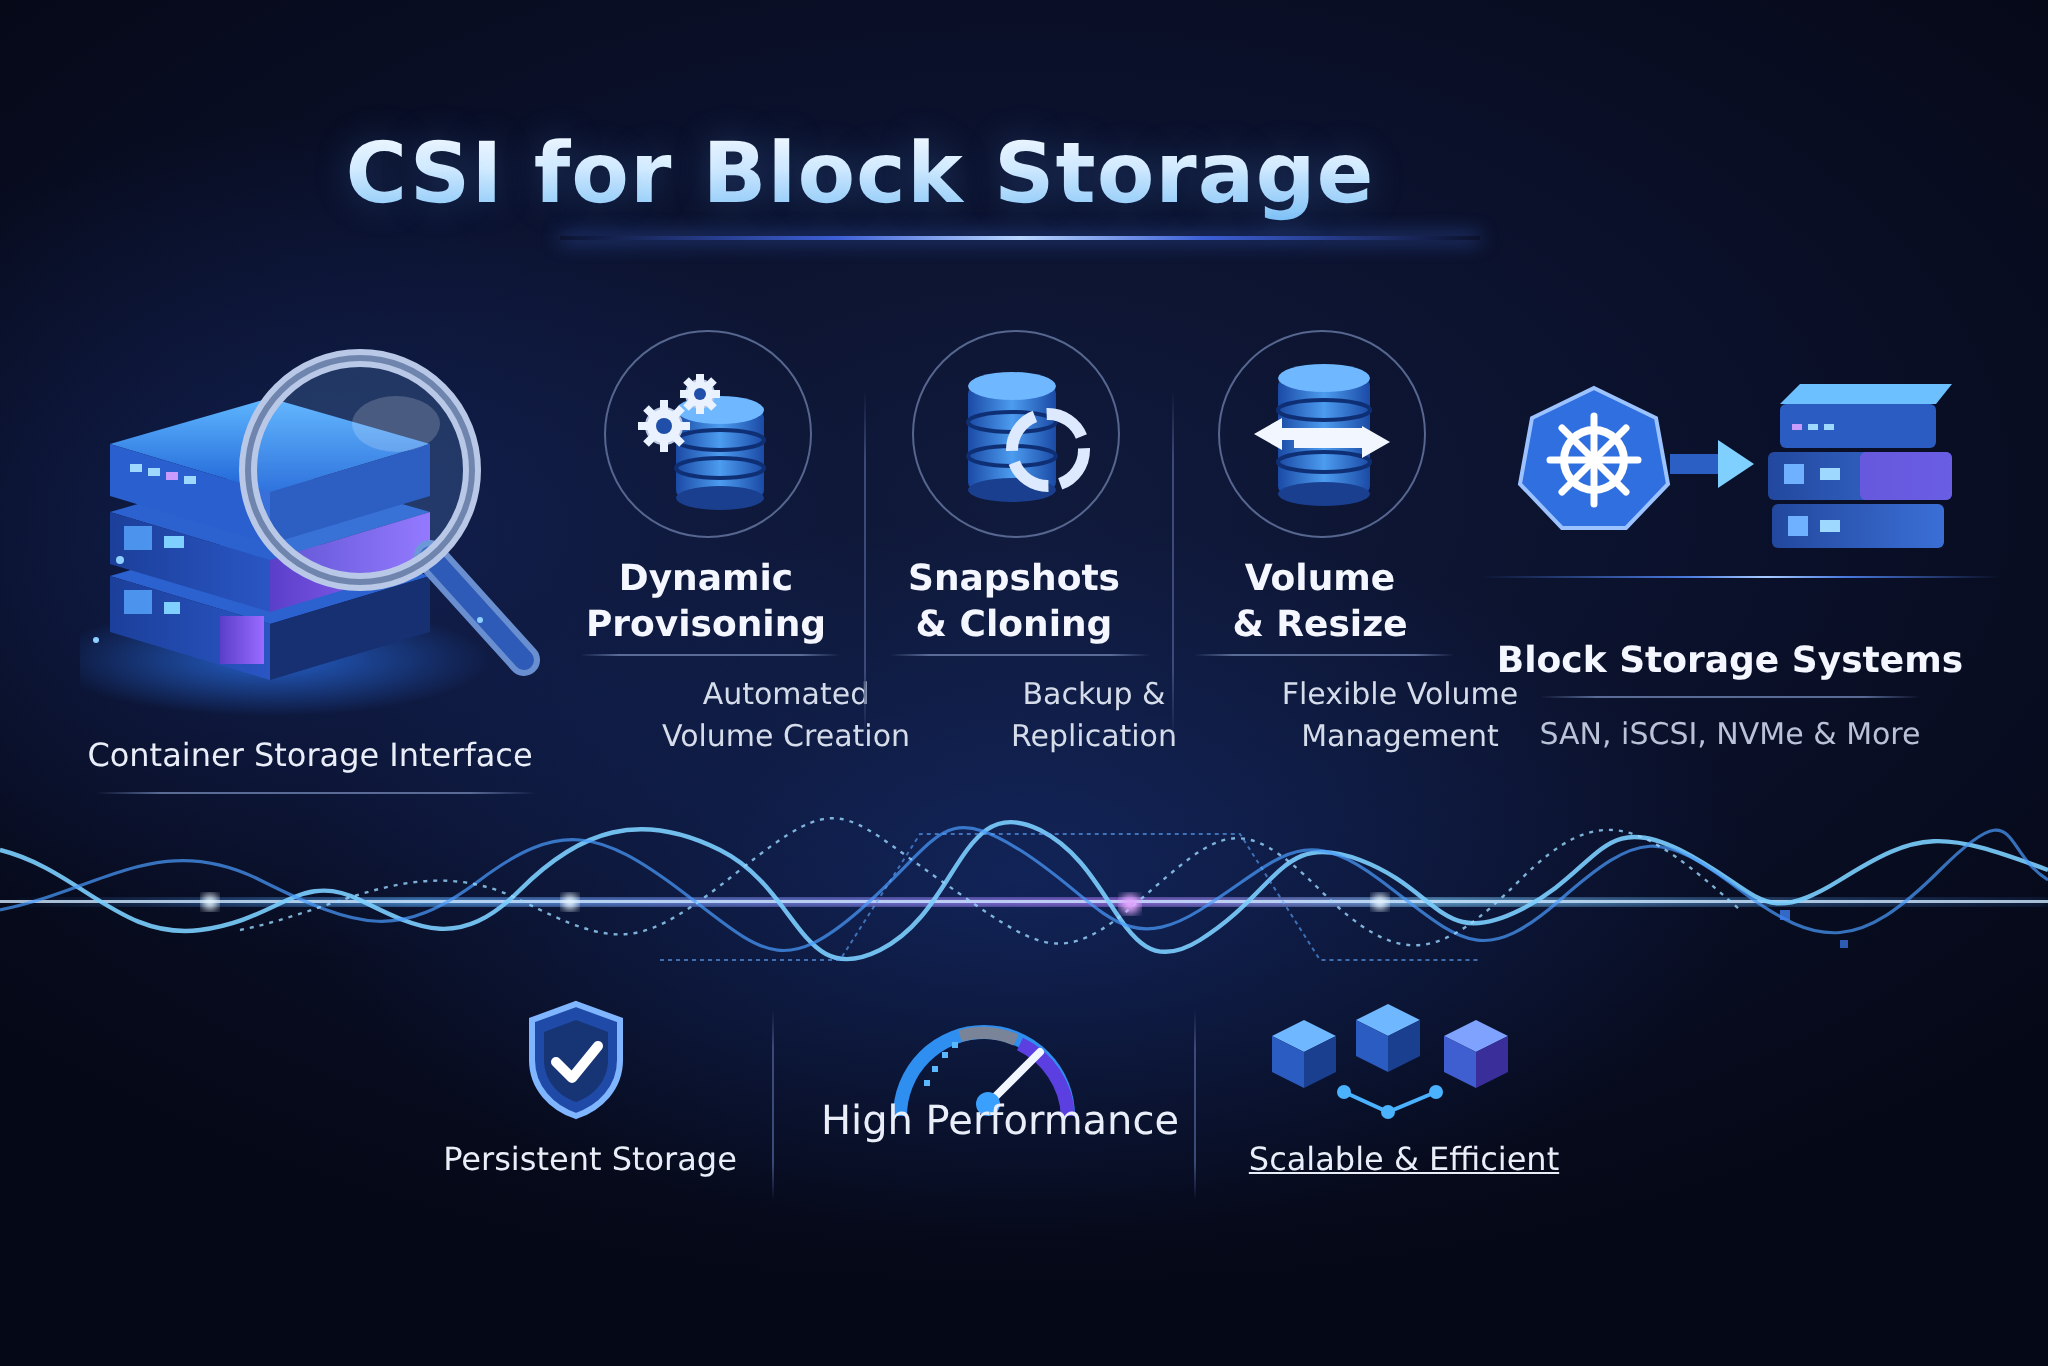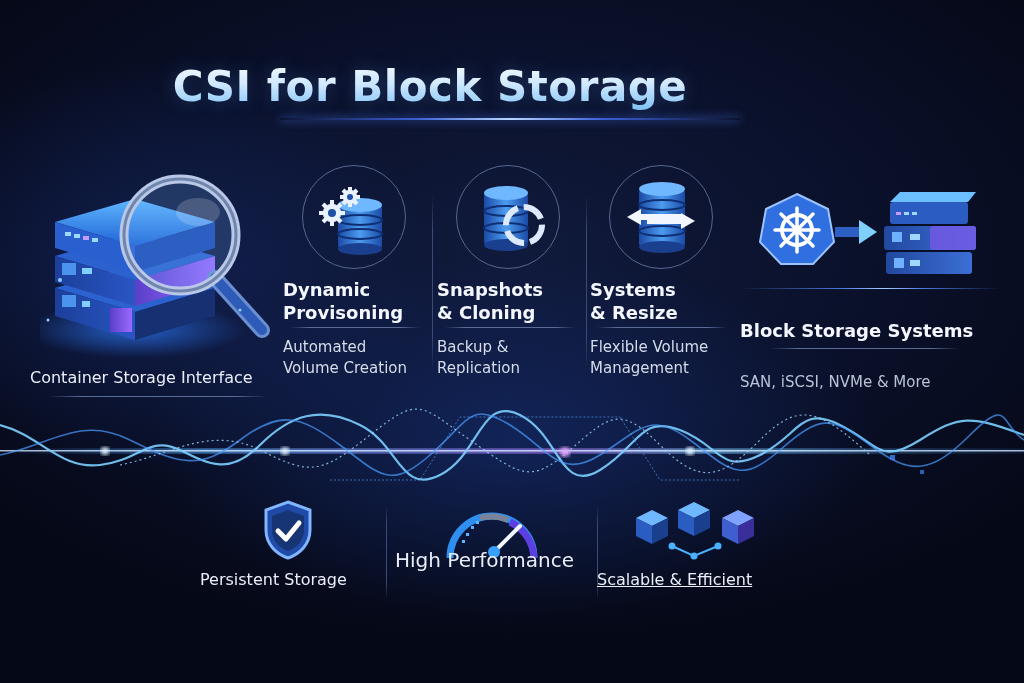--- a/index.html
+++ b/index.html
@@ -8,23 +8,23 @@
     background:
       radial-gradient(ellipse 520px 260px at 512px 440px, rgba(30,70,170,0.35), transparent 70%),
       radial-gradient(ellipse 400px 300px at 150px 270px, rgba(30,60,150,0.35), transparent 70%),
       radial-gradient(ellipse 700px 400px at 512px 250px, #101a3c 0%, #0a1029 55%, #050816 100%);}
   .title{position:absolute;top:62px;left:0;width:860px;text-align:center;font-weight:bold;font-size:42px;letter-spacing:0.5px;
     background:linear-gradient(180deg,#ffffff 0%,#dff3ff 45%,#7fc4f6 100%);-webkit-background-clip:text;background-clip:text;color:transparent;
     text-shadow:0 0 18px rgba(90,160,255,0.25);}
   .title-line{position:absolute;top:118px;left:280px;width:460px;height:2px;
     background:linear-gradient(90deg,transparent,#3d5fd6 30%,#b9d6ff 50%,#3d5fd6 70%,transparent);box-shadow:0 0 10px #4c7dff;}
   .abs{position:absolute;}
-  .txt{color:#e9eef8;text-align:left;}
+  .txt{color:#e9eef8;text-align:center;}
   .feat-title{font-weight:bold;font-size:18px;line-height:23px;color:#f4f7ff;}
-  .feat-sub{font-size:15px;line-height:21px;color:#d5dcea;}
+  .feat-sub{font-size:15px;line-height:21px;color:#d5dcea;margin-left:40px;}
   .hline{position:absolute;height:1px;background:linear-gradient(90deg,transparent,#5a6b96 15%,#5a6b96 85%,transparent);}
   .vline{position:absolute;width:1px;background:linear-gradient(180deg,transparent,#3b4a78 20%,#3b4a78 80%,transparent);}
   .circle{position:absolute;width:102px;height:102px;border-radius:50%;border:1.5px solid #56668f;}
   .icon{position:absolute;}
 </style>
 </head>
 <body>
 
 <div class="stage">
 
@@ -153,21 +153,21 @@
   <svg class="icon" style="left:619px;top:175px" width="84" height="84" viewBox="0 0 84 84">
     <rect x="20" y="14" width="46" height="58" rx="4" fill="url(#db1)"></rect>
     <ellipse cx="43" cy="14" rx="23" ry="7" fill="#6fb7ff"></ellipse>
     <ellipse cx="43" cy="30" rx="23" ry="5" fill="none" stroke="#0f2f75" stroke-width="2"></ellipse>
     <ellipse cx="43" cy="56" rx="23" ry="5" fill="none" stroke="#0f2f75" stroke-width="2"></ellipse>
     <ellipse cx="43" cy="72" rx="23" ry="6" fill="#1a3f8f"></ellipse>
     <polygon points="8,42 22,34 22,39 62,39 62,45 22,45 22,50" fill="#f2f6ff"></polygon>
     <polygon points="76,40 62,32 62,37 28,37 28,43 62,43 62,48" fill="#f2f6ff" transform="translate(0,6)"></polygon>
   </svg>
   <div class="abs txt feat-title" style="left:590px;top:278px;width:140px;">
-    <div>Systems</div>
+    <div>Volume</div>
     <div>&amp; Resize</div>
   </div>
   <div class="hline" style="left:597px;top:327px;width:130px;"></div>
   <div class="abs txt feat-sub" style="left:590px;top:337px;width:140px;">
     <div>Flexible Volume</div>
     <div>Management</div>
   </div>
 
   <svg class="icon" style="left:758px;top:192px" width="78" height="74" viewBox="0 0 78 74">
     <polygon points="39,2 70,17 76,50 55,72 23,72 2,50 8,17" fill="#2f6fe0" stroke="#9cc3ff" stroke-width="2"></polygon>
@@ -200,21 +200,21 @@
       <rect x="30" y="44" width="10" height="6" fill="#9fd8ff"></rect>
     <rect x="10" y="12" width="78" height="22" rx="3" fill="#2a5cc2"></rect>
     <polygon points="10,12 20,2 96,2 88,12" fill="#6cc0ff"></polygon>
     <rect x="16" y="22" width="5" height="3" fill="#c99bff"></rect>
       <rect x="24" y="22" width="5" height="3" fill="#9fd8ff"></rect>
       <rect x="32" y="22" width="5" height="3" fill="#9fd8ff"></rect>
   </svg>
   <div class="hline" style="left:740px;top:288px;width:260px;background:linear-gradient(90deg,transparent,#4a7ae0 40%,#a9ccff 55%,#4a7ae0 70%,transparent);"></div>
   <div class="abs txt" style="left:740px;top:320px;width:250px;font-size:18px;font-weight:bold;color:#f4f7ff;">Block Storage Systems</div>
   <div class="hline" style="left:770px;top:348px;width:190px;"></div>
-  <div class="abs txt" style="left:740px;top:358px;width:250px;font-size:15px;color:#b9c2d6;margin-top:15px;">SAN, iSCSI, NVMe &amp; More</div>
+  <div class="abs txt" style="left:740px;top:358px;width:250px;font-size:15px;color:#b9c2d6;">SAN, iSCSI, NVMe &amp; More</div>
 
   <svg class="icon" style="left:0;top:395px" width="1024" height="100" viewBox="0 0 1024 100">
     <defs>
       <linearGradient id="hbar" x1="0" y1="0" x2="1" y2="0">
         <stop offset="0" stop-color="#3a7fe0" stop-opacity="0"></stop>
           <stop offset="0.2" stop-color="#5ab0ff"></stop>
           <stop offset="0.55" stop-color="#b67dff"></stop>
           <stop offset="0.7" stop-color="#7fd0ff"></stop>
           <stop offset="1" stop-color="#3a7fe0" stop-opacity="0.2"></stop>
       </linearGradient>

